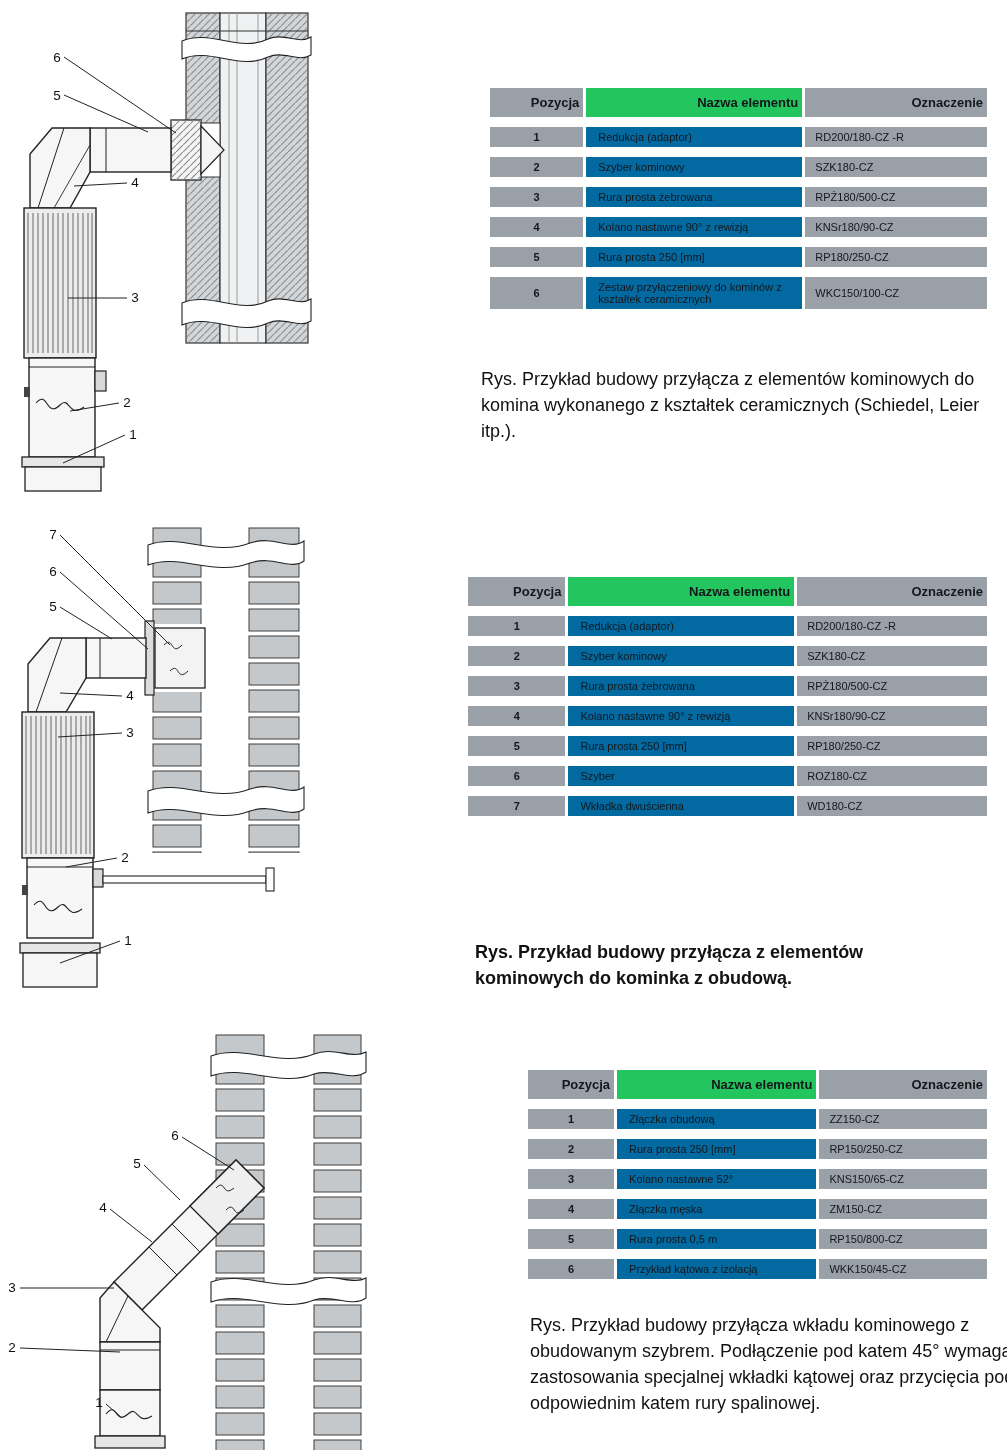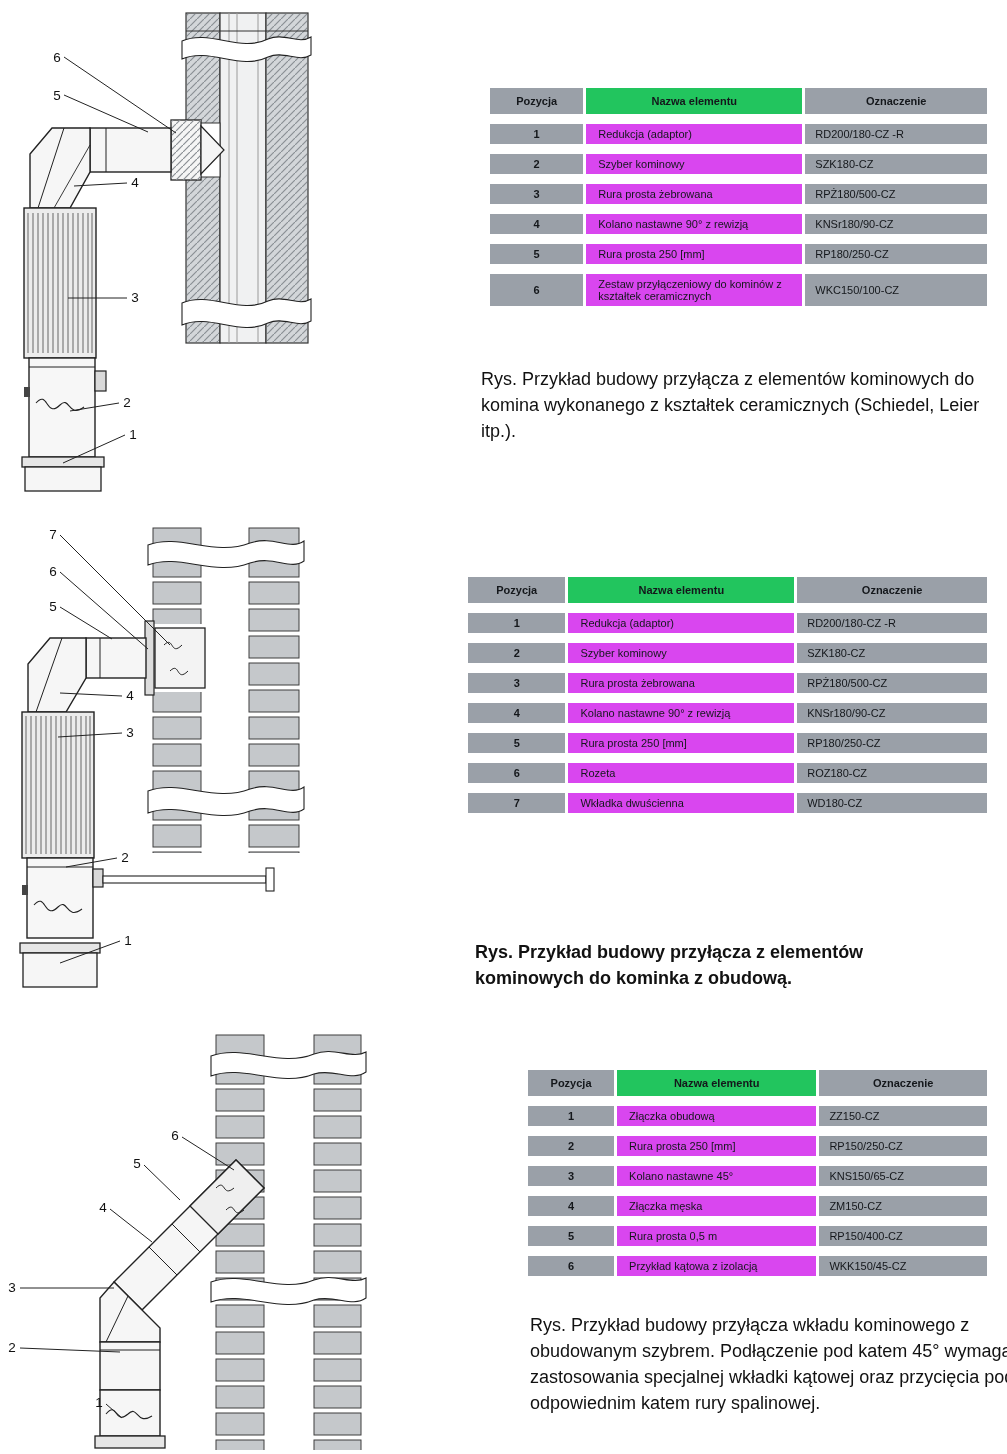--- a/index.html
+++ b/index.html
@@ -22,32 +22,32 @@
     table-layout: fixed;
     font-size: 11px;
     color: #14171b;
   }
   .parts-table col.c1 { width: 19%; }
   .parts-table col.c2 { width: 44%; }
   .parts-table col.c3 { width: 37%; }
   .parts-table th {
     background: #9aa0a8;
     font-weight: bold;
-    text-align: center;
+    text-align: right;
     padding: 7px 4px;
-    font-size: 11px;
+    font-size: 13px;
   }
   .parts-table th:nth-child(2) { background: #22c55e; }
   .parts-table td {
     background: #9aa0a8;
     padding: 4px 10px;
     vertical-align: middle;
   }
   .parts-table td:nth-child(1) { text-align: center; font-weight: bold; }
-  .parts-table td:nth-child(2) { background: #d946ef; padding-left: 12px; }
+  .parts-table td:nth-child(2) { background: #0369a1; padding-left: 12px; }
   .caption {
     position: absolute;
     margin: 0;
     font-size: 18px;
     line-height: 1.45;
     color: #111;
   }
   svg text { font-family: "Liberation Sans", sans-serif; }
 </style>
 </head>
@@ -280,21 +280,21 @@
               <td>Kolano nastawne 90° z rewizją</td>
               <td>KNSr180/90-CZ</td>
             </tr>
             <tr>
               <td>5</td>
               <td>Rura prosta 250 [mm]</td>
               <td>RP180/250-CZ</td>
             </tr>
             <tr>
               <td>6</td>
-              <td>Rozeta</td>
+              <td>Szyber</td>
               <td>ROZ180-CZ</td>
             </tr>
             <tr>
               <td>7</td>
               <td>Wkładka dwuścienna</td>
               <td>WD180-CZ</td>
             </tr>
           </tbody>
         </table>
     </div>
@@ -380,32 +380,32 @@
               <td>Złączka obudową</td>
               <td>ZZ150-CZ</td>
             </tr>
             <tr>
               <td>2</td>
               <td>Rura prosta 250 [mm]</td>
               <td>RP150/250-CZ</td>
             </tr>
             <tr>
               <td>3</td>
-              <td>Kolano nastawne 45°</td>
+              <td>Kolano nastawne 52°</td>
               <td>KNS150/65-CZ</td>
             </tr>
             <tr>
               <td>4</td>
               <td>Złączka męska</td>
               <td>ZM150-CZ</td>
             </tr>
             <tr>
               <td>5</td>
               <td>Rura prosta 0,5 m</td>
-              <td>RP150/400-CZ</td>
+              <td>RP150/800-CZ</td>
             </tr>
             <tr>
               <td>6</td>
               <td>Przykład kątowa z izolacją</td>
               <td>WKK150/45-CZ</td>
             </tr>
           </tbody>
         </table>
     </div>
 

